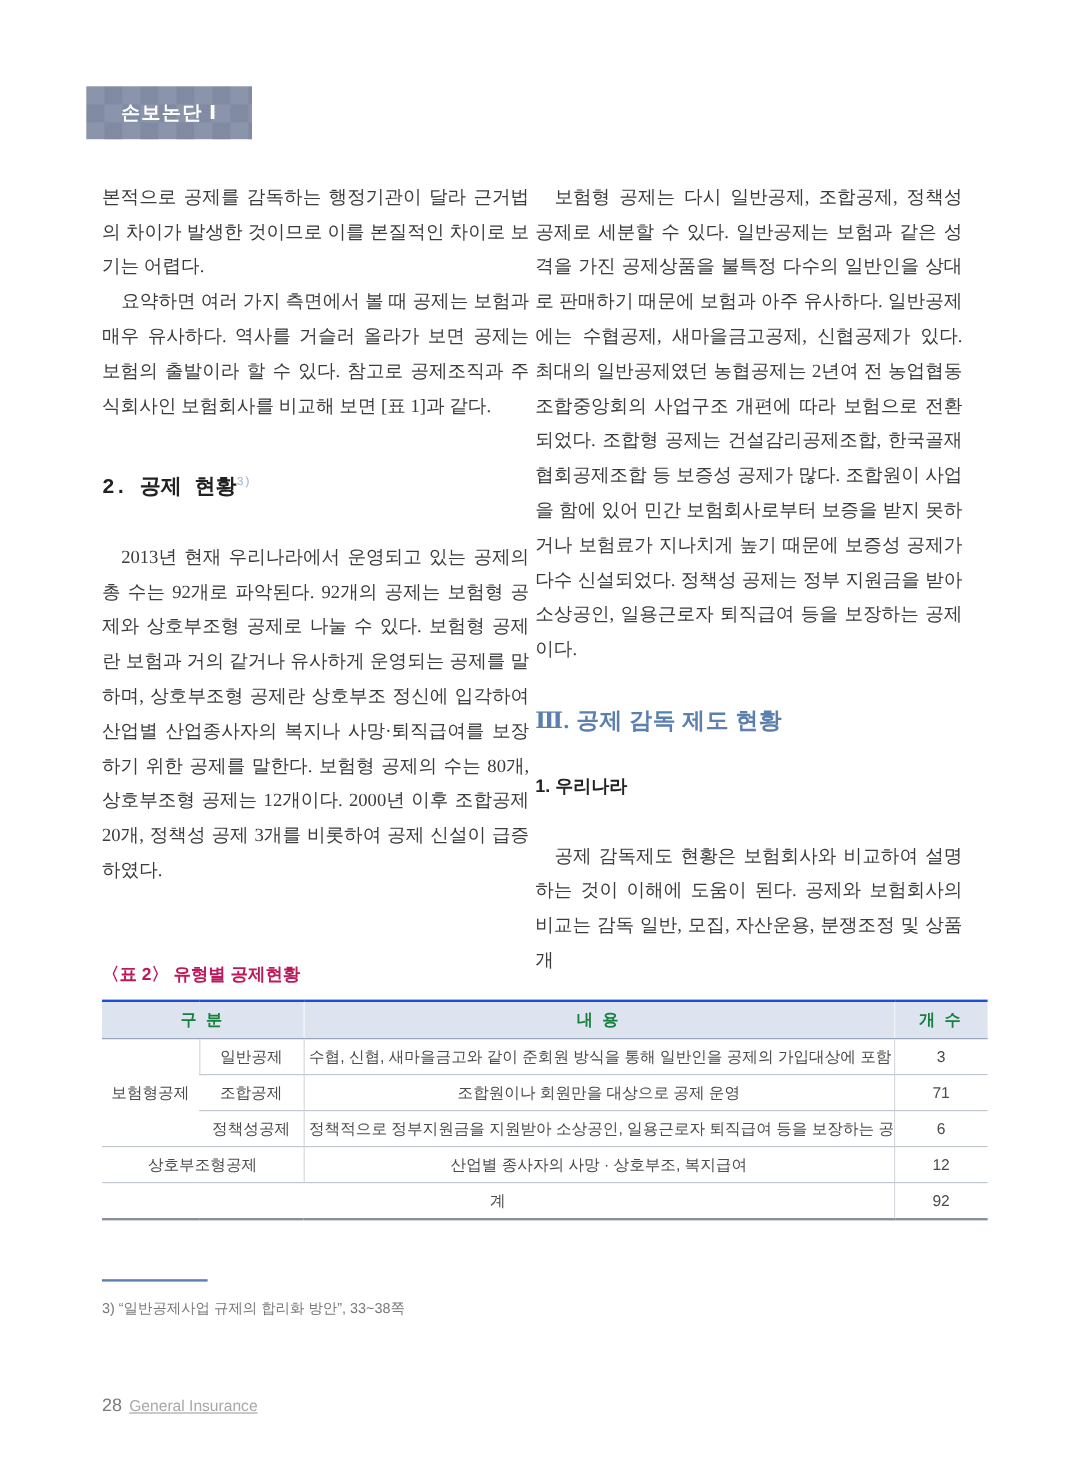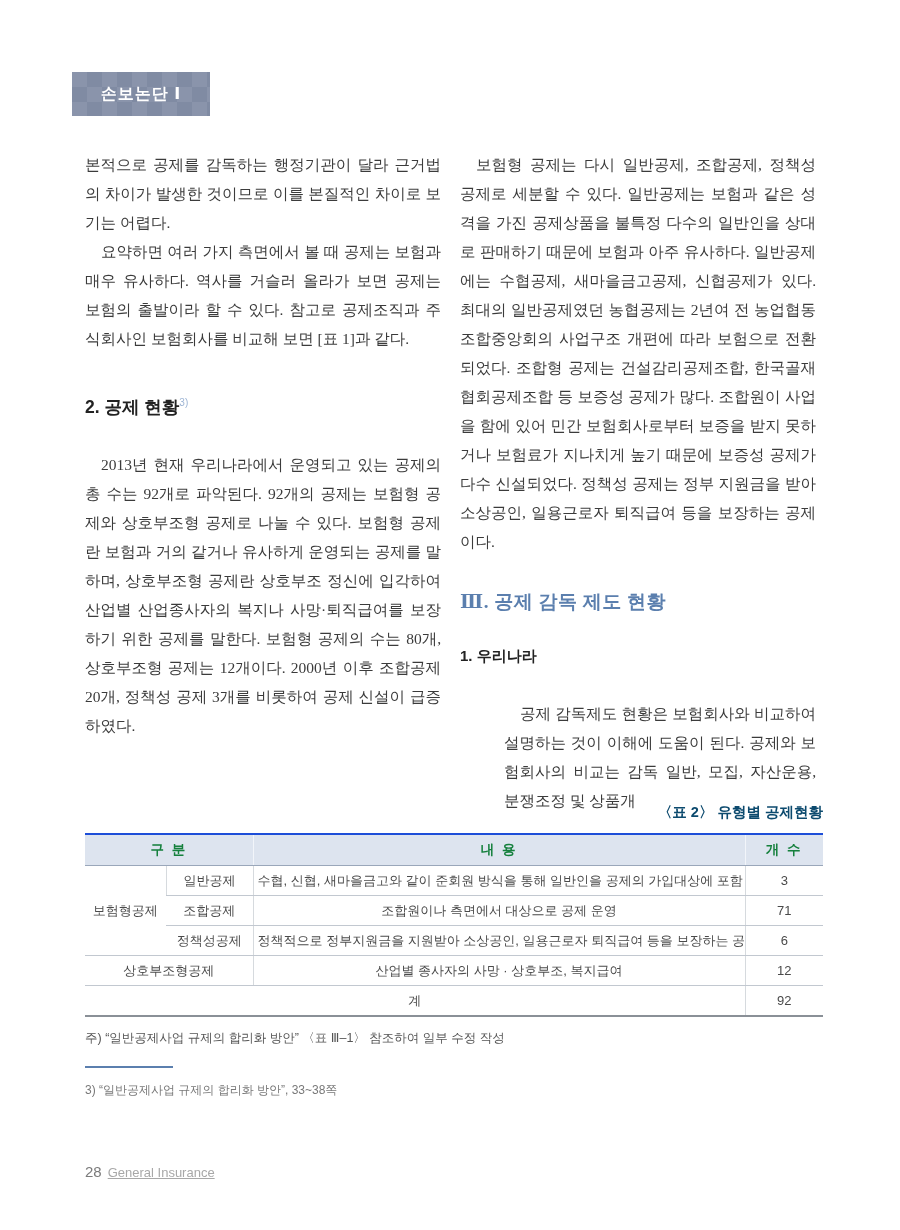--- a/index.html
+++ b/index.html
@@ -18,45 +18,45 @@
     display:flex;align-items:center;justify-content:center;
     color:#ffffff;font-family:"Liberation Sans","DejaVu Sans",sans-serif;
     font-weight:bold;font-size:16px;letter-spacing:1px;margin-top:28px;
   }
   
   .col{
     position:absolute;top:150px;width:356px;
     font-size:15.5px;line-height:29px;text-align:justify;word-break:break-all;
   }
   .col-left{left:85px;}
-  .col-right{left:460px;}
+  .col-right{left:446px;}
   .col p{margin:0;}
   .col p.indent{text-indent:16px;}
   .num-heading{
-    font-family:Liberation Sans, sans-serif;
+    font-family:Liberation Mono, monospace;
     font-size:17.5px;font-weight:bold;color:#222222;
     margin:38px 0 31px 0;line-height:24px;
   }
   .num-heading sup{font-size:10px;color:#9db4d4;font-weight:normal;vertical-align:super;}
   .blue-heading{
     font-family:"Liberation Serif","DejaVu Serif",serif;
     font-size:19px;font-weight:bold;color:#5b7fae;
     margin:33px 0 0 0;line-height:26px;letter-spacing:0.5px;
   }
   .sub-heading{
     font-family:"Liberation Sans","DejaVu Sans",sans-serif;
     font-size:15px;font-weight:bold;color:#222222;
     margin:30px 0 0 0;line-height:22px;
   }
-  .col-right p.after-heading{margin-top:32px;margin-left:44px;}
+  .col-right p.after-heading{margin-top:32px;}
   
   .table-block{position:absolute;left:85px;top:803px;width:738px;
     font-family:"Liberation Sans","DejaVu Sans",sans-serif;}
   .table-title{
-    text-align:right;color:#0c4a6e;font-weight:bold;font-size:14.5px;
+    text-align:left;color:#be185d;font-weight:bold;font-size:14.5px;
     margin:0 0 11px 0;
   }
   table.stat{width:100%;border-collapse:collapse;font-size:13px;color:#4a4a4a;table-layout:fixed;}
   table.stat col.c1{width:81px;}
   table.stat col.c2{width:87px;}
   table.stat col.c4{width:78px;}
   table.stat th{
     background:#dde4ef;height:28px;font-weight:bold;color:#15803d;
     border-top:2px solid #1d4ed8;border-bottom:1px solid #9aa7ba;
     font-size:13.5px;letter-spacing:2px;
@@ -124,40 +124,39 @@
       </thead>
       <tbody>
         <tr>
           <td rowspan="3">보험형공제</td>
           <td>일반공제</td>
           <td>수협, 신협, 새마을금고와 같이 준회원 방식을 통해 일반인을 공제의 가입대상에 포함</td>
           <td>3</td>
         </tr>
         <tr>
           <td>조합공제</td>
-          <td>조합원이나 측면에서 대상으로 공제 운영</td>
+          <td>조합원이나 회원만을 대상으로 공제 운영</td>
           <td>71</td>
         </tr>
         <tr>
           <td>정책성공제</td>
           <td>정책적으로 정부지원금을 지원받아 소상공인, 일용근로자 퇴직급여 등을 보장하는 공제제도</td>
           <td>6</td>
         </tr>
         <tr>
           <td colspan="2">상호부조형공제</td>
           <td>산업별 종사자의 사망 · 상호부조, 복지급여</td>
           <td>12</td>
         </tr>
         <tr class="total">
           <td colspan="3">계</td>
           <td>92</td>
         </tr>
       </tbody>
     </table>
-    <div class="table-note">주) “일반공제사업 규제의 합리화 방안” 〈표 Ⅲ–1〉 참조하여 일부 수정 작성</div>
   </div>
 
   <div class="footnote-block">
     <div class="fn-rule"></div>
     <div class="fn-text">3) “일반공제사업 규제의 합리화 방안”, 33~38쪽</div>
   </div>
 
   <div class="footer">
     <span class="pnum">28</span><span class="jname">General Insurance</span>
   </div>

